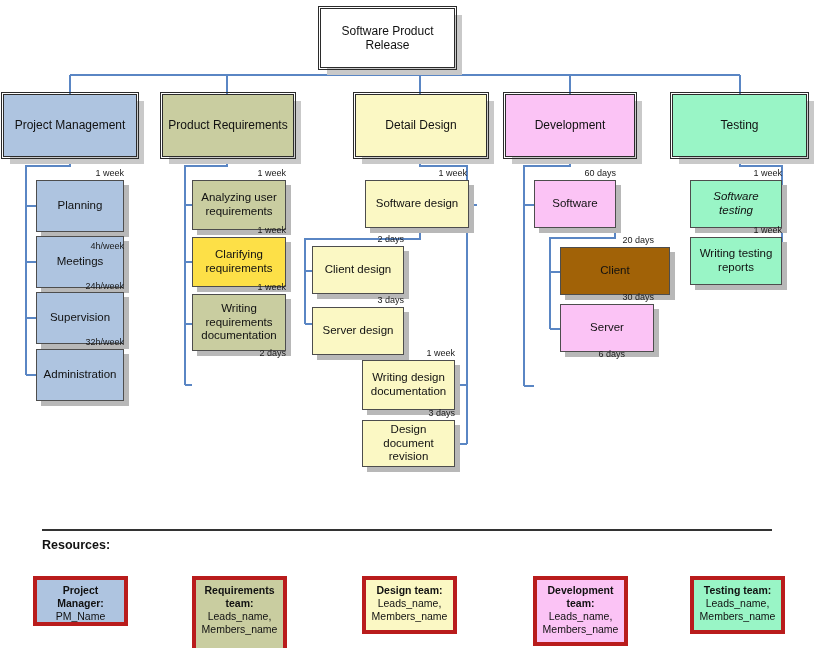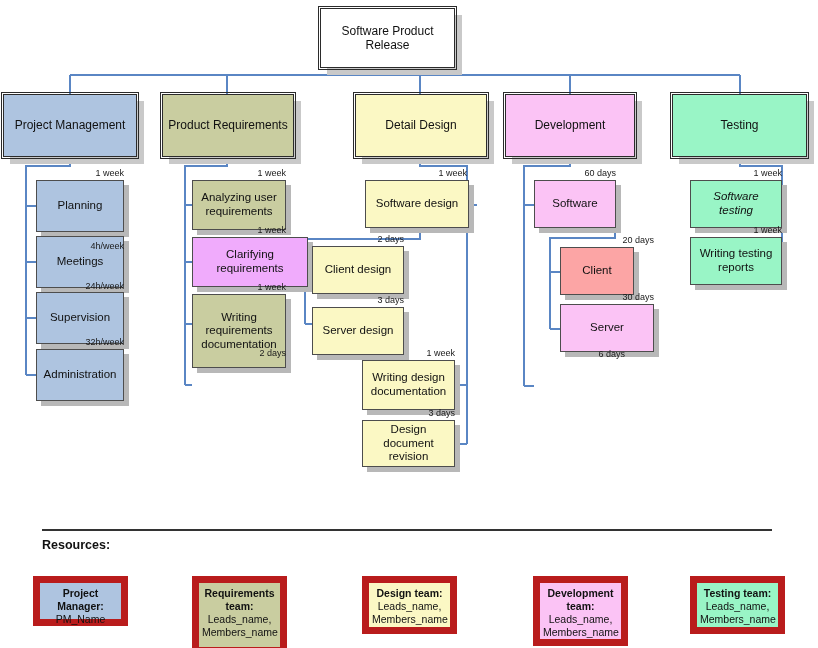--- a/index.html
+++ b/index.html
@@ -66,21 +66,21 @@
   }
   .sect-title {
     position: absolute;
     font-size: 12.5px;
     font-weight: bold;
     color: #111111;
     z-index: 3;
   }
   .res {
     position: absolute;
-    border: 7px solid #b91c1c;
+    border: 4px solid #b91c1c;
     font-size: 10.5px;
     color: #111111;
     text-align: center;
     line-height: 1.25;
     padding: 4px 3px;
     z-index: 3;
   }
   .res .rhead { font-weight: bold; display: block; }
   .res .rbody { display: block; }
 </style>
@@ -176,26 +176,26 @@
   <div class="node shadowed" style="left:36px; top:349px; width:88px; height:52px; background:#aec4e0;">
     <span class="lbl">Administration</span>
   </div>
 
   <div class="dur" style="left:192px; top:168px; width:94px;">1 week</div>
   <div class="node shadowed" style="left:192px; top:180px; width:94px; height:50px; background:#c9cda0;">
     <span class="lbl">Analyzing user requirements</span>
   </div>
 
   <div class="dur" style="left:192px; top:225px; width:94px;">1 week</div>
-  <div class="node shadowed" style="left:192px; top:237px; width:116px; height:50px; background:#f0abfc;">
+  <div class="node shadowed" style="left:192px; top:237px; width:94px; height:50px; background:#fde047;">
     <span class="lbl">Clarifying requirements</span>
   </div>
 
   <div class="dur" style="left:192px; top:282px; width:94px;">1 week</div>
-  <div class="node shadowed" style="left:192px; top:294px; width:94px; height:74px; background:#c9cda0;">
+  <div class="node shadowed" style="left:192px; top:294px; width:94px; height:57px; background:#c9cda0;">
     <span class="lbl">Writing requirements documentation</span>
   </div>
 
   <div class="dur" style="left:192px; top:348px; width:94px;">2 days</div>
 
   <div class="dur" style="left:365px; top:168px; width:102px;">1 week</div>
   <div class="node shadowed" style="left:365px; top:180px; width:104px; height:48px; background:#fbf8c4;">
     <span class="lbl">Software design</span>
   </div>
 
@@ -218,21 +218,21 @@
   <div class="node shadowed" style="left:362px; top:420px; width:93px; height:47px; background:#fbf8c4;">
     <span class="lbl">Design document revision</span>
   </div>
 
   <div class="dur" style="left:534px; top:168px; width:82px;">60 days</div>
   <div class="node shadowed" style="left:534px; top:180px; width:82px; height:48px; background:#fbc3f5;">
     <span class="lbl">Software</span>
   </div>
 
   <div class="dur" style="left:560px; top:235px; width:94px;">20 days</div>
-  <div class="node shadowed" style="left:560px; top:247px; width:74px; height:48px; background:#fca5a5;">
+  <div class="node shadowed" style="left:560px; top:247px; width:110px; height:48px; background:#a16207;">
     <span class="lbl">Client</span>
   </div>
 
   <div class="dur" style="left:560px; top:292px; width:94px;">30 days</div>
   <div class="node shadowed" style="left:560px; top:304px; width:94px; height:48px; background:#fbc3f5;">
     <span class="lbl">Server</span>
   </div>
 
   <div class="dur" style="left:534px; top:349px; width:91px;">6 days</div>
 

